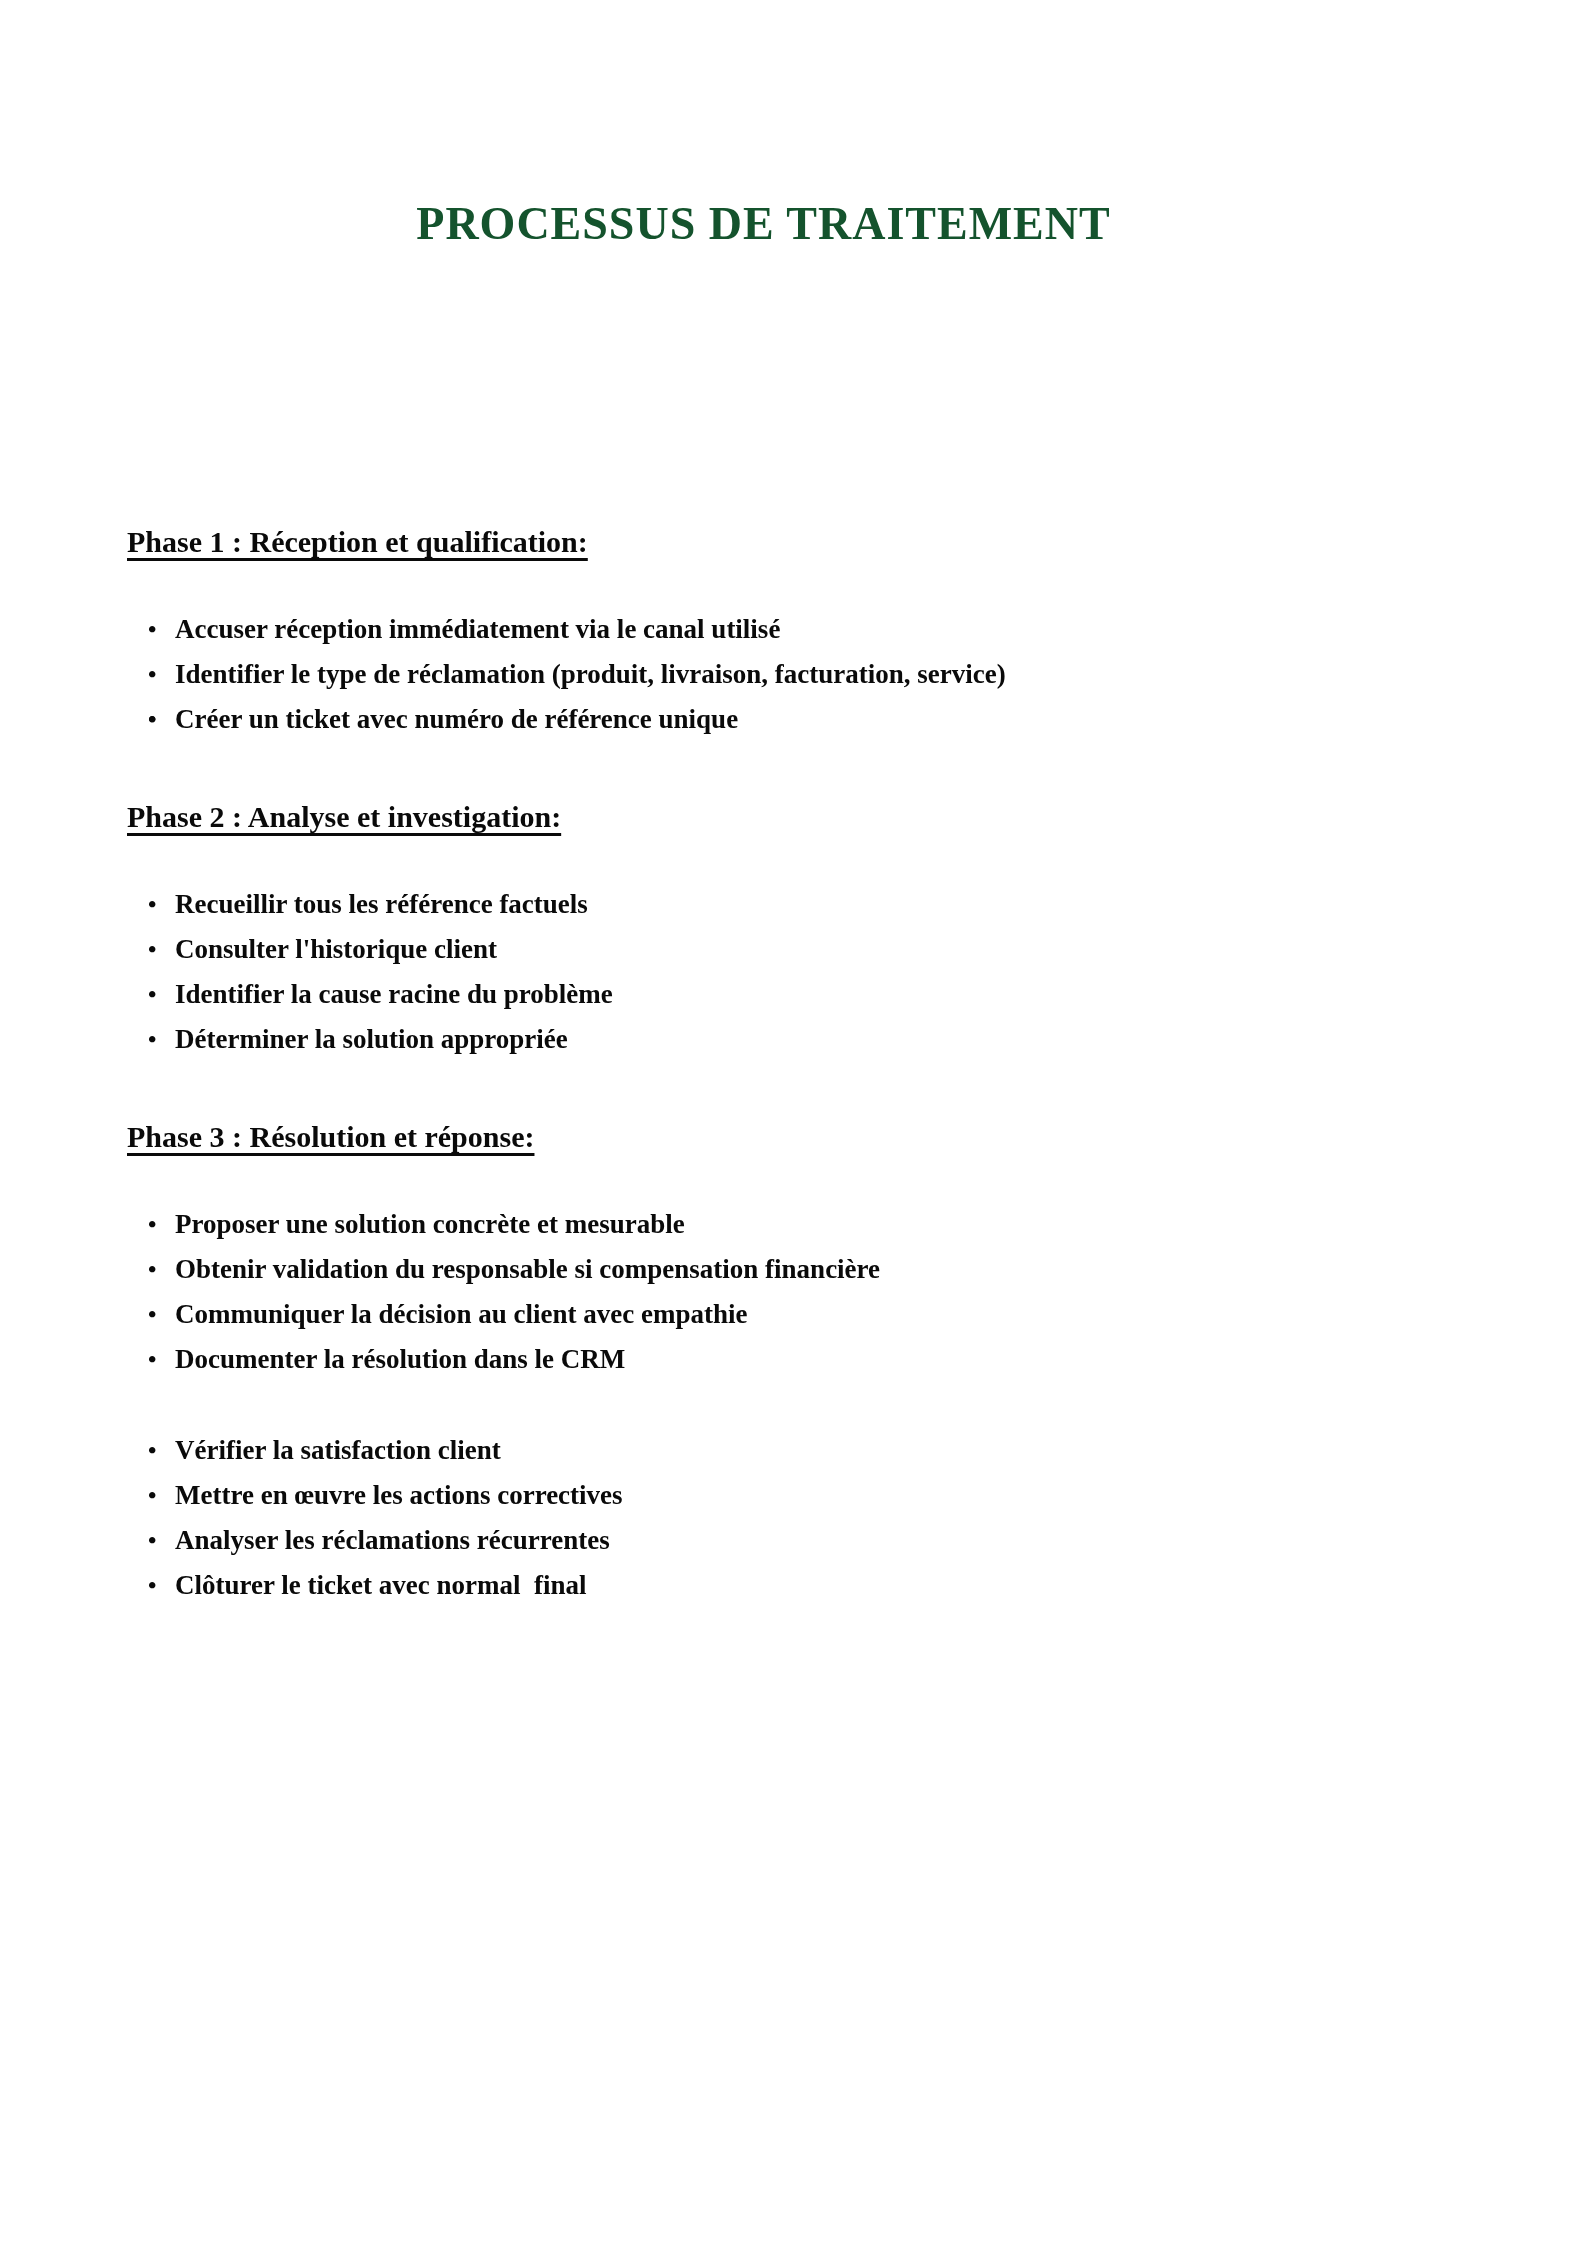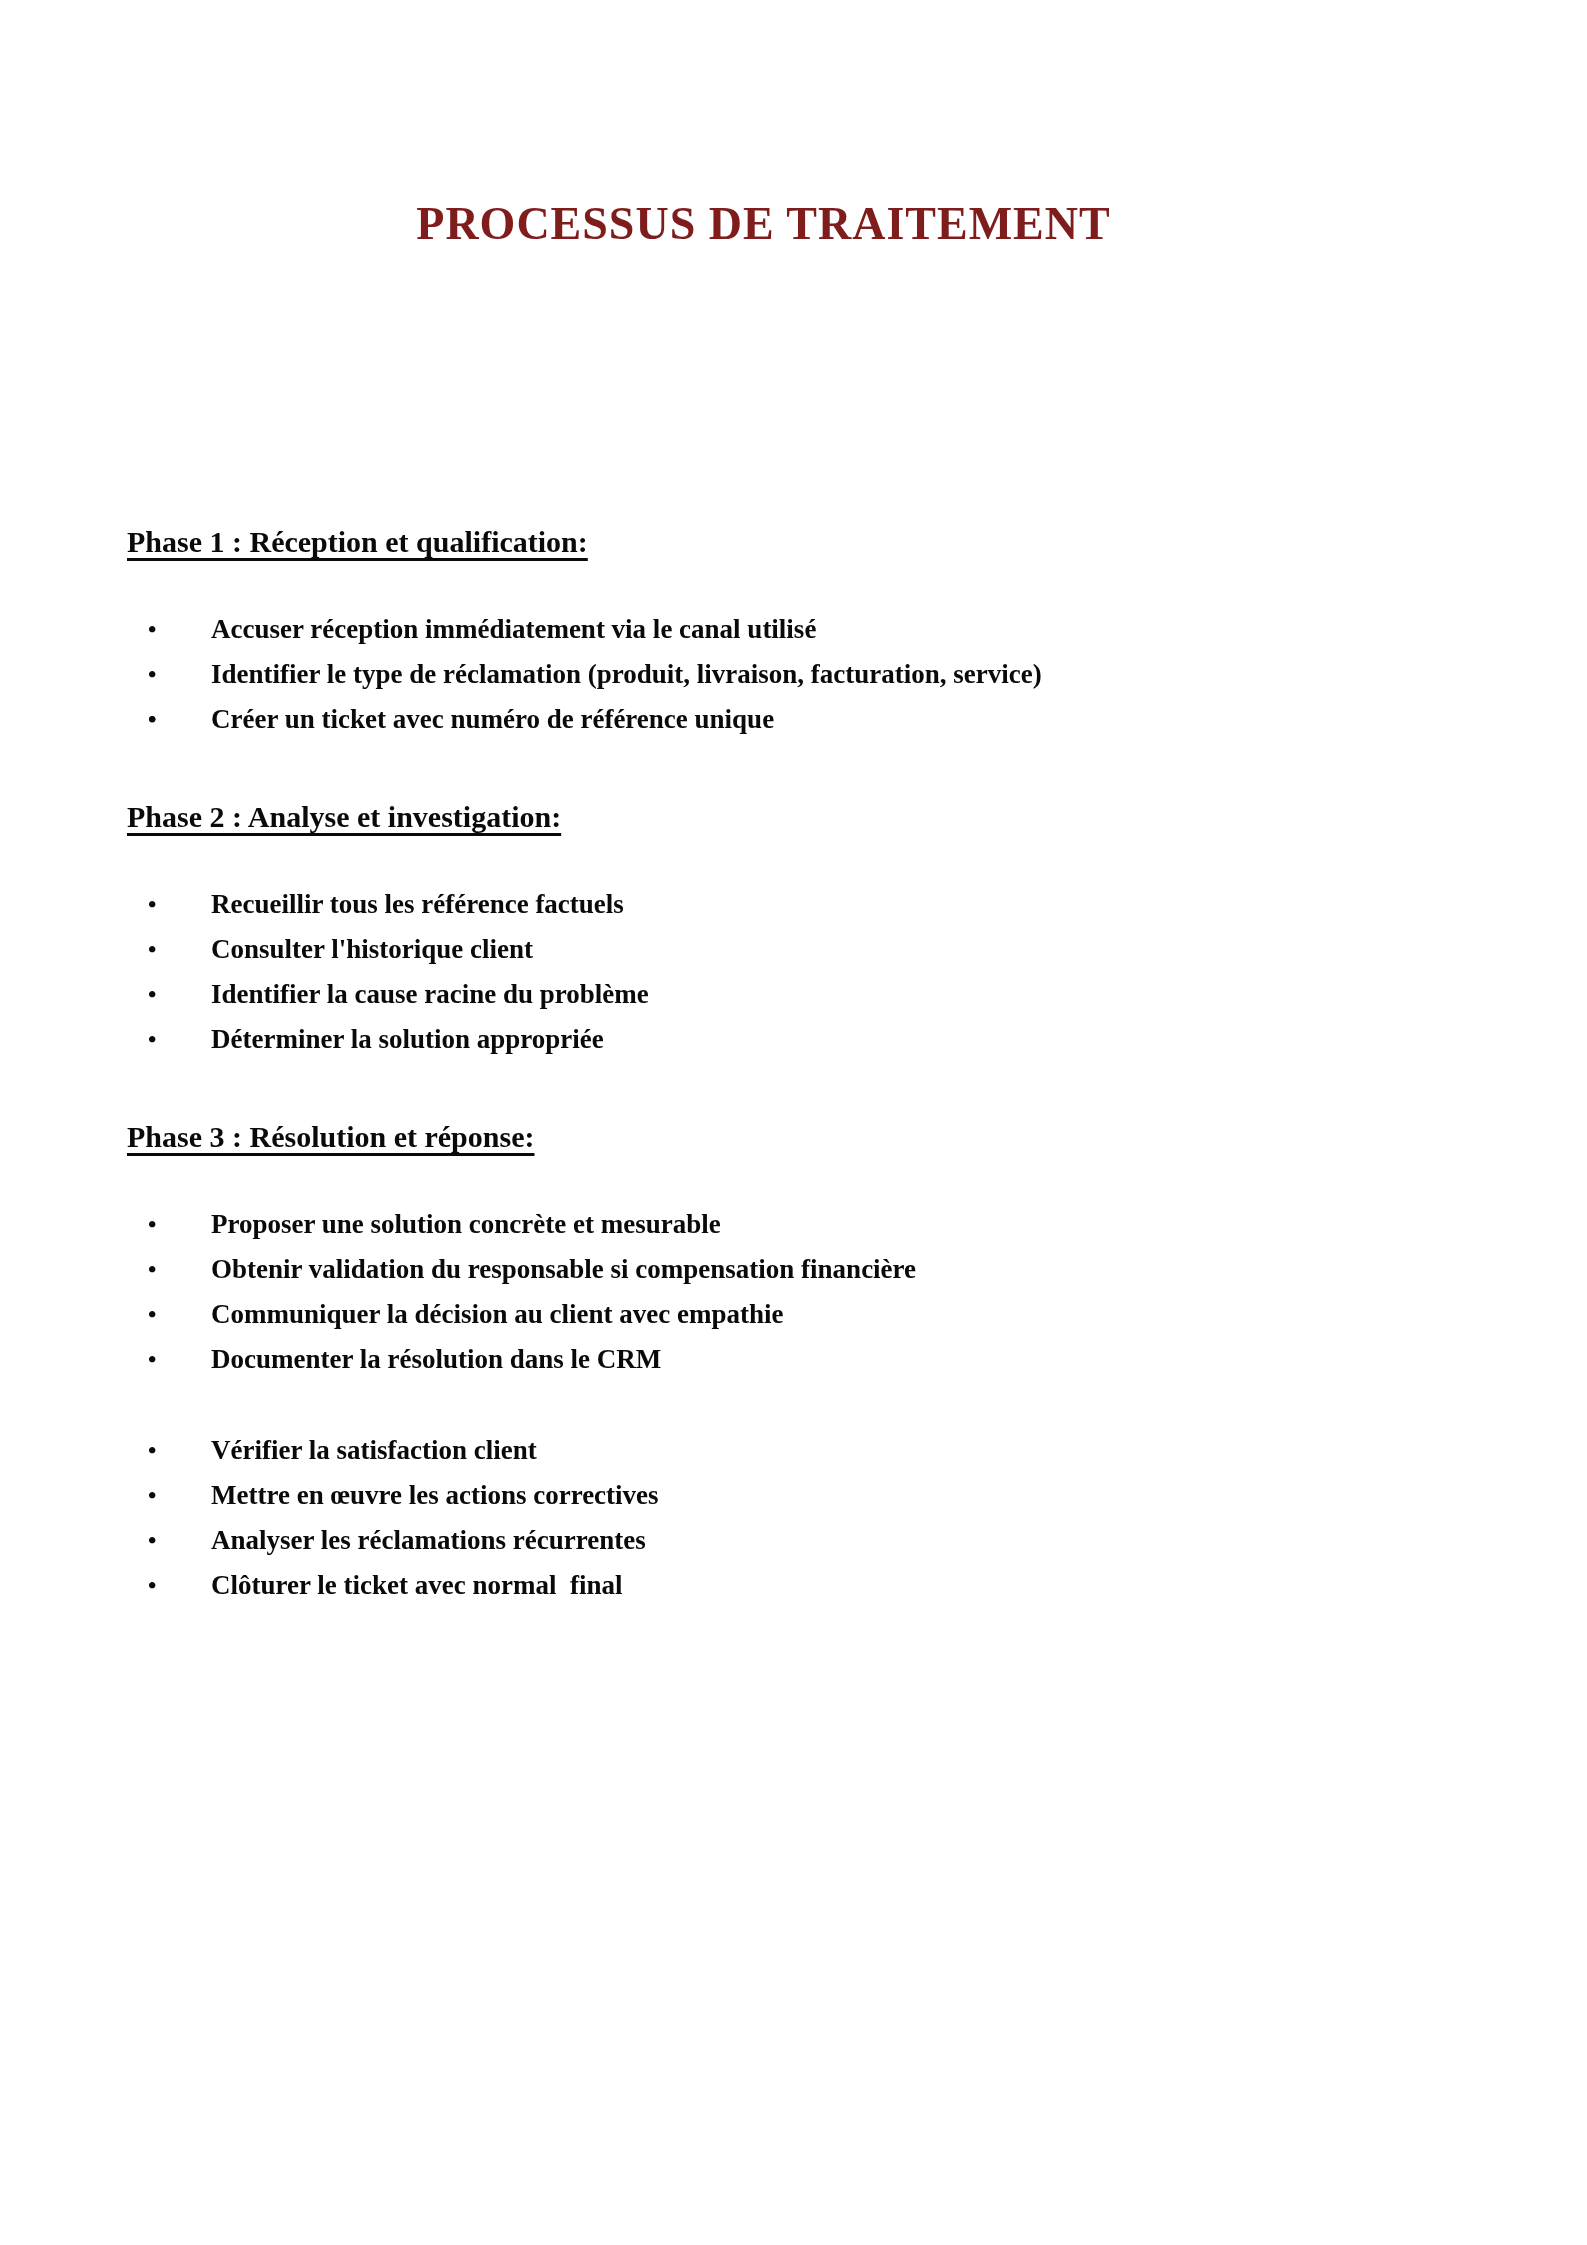--- a/index.html
+++ b/index.html
@@ -20,21 +20,21 @@
   .doc-title {
     margin: 0;
     padding-top: 196px;
     padding-right: 60px;
     box-sizing: border-box;
     width: 100%;
     text-align: center;
     font-size: 46px;
     line-height: 1.2;
     letter-spacing: 1px;
-    color: #7f1d1d;
+    color: #14532d;
   }
   .content {
     padding-left: 115px;
     padding-right: 90px;
   }
   .section-heading {
     margin: 56px 0 0 12px;
     font-size: 30px;
     line-height: 38px;
     text-decoration: underline;
@@ -59,21 +59,20 @@
   }
   .bullet {
     position: absolute;
     left: 0;
     top: 0;
     font-size: 24px;
     line-height: 45px;
   }
   .li-text {
     white-space: pre-wrap;
-    margin-left: 36px;
   }
 </style>
 </head>
 <body>
 
 <div class="page">
 
   <h1 class="doc-title">PROCESSUS DE TRAITEMENT</h1>
 
   <div class="content">

